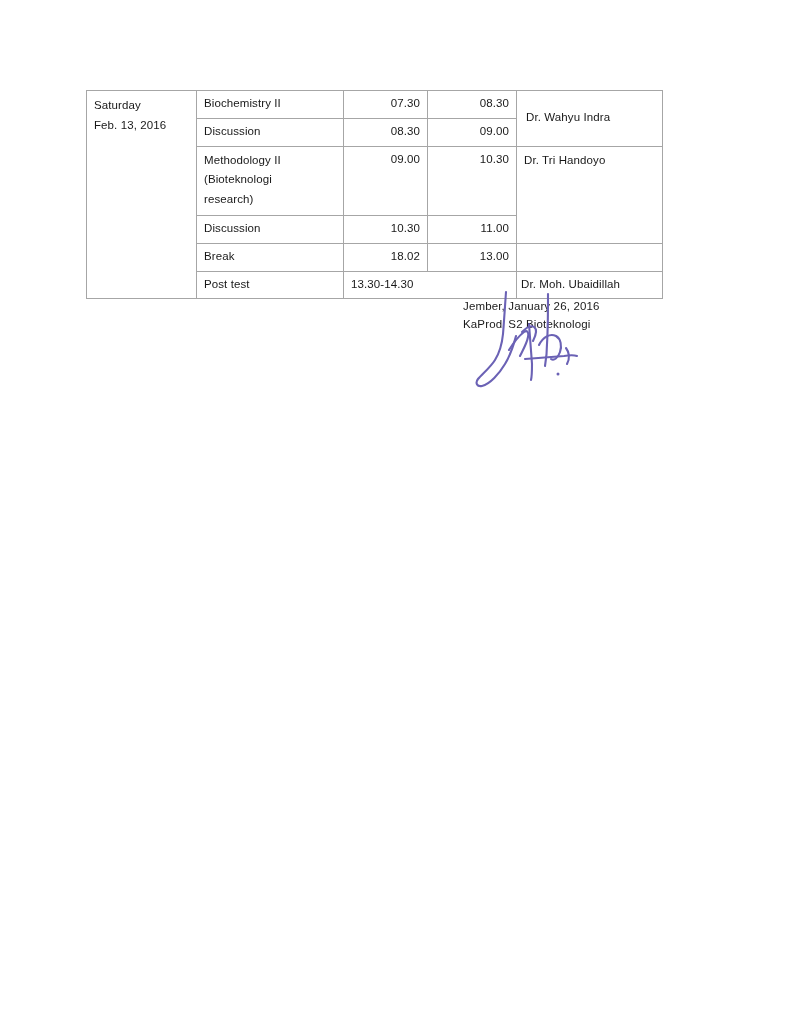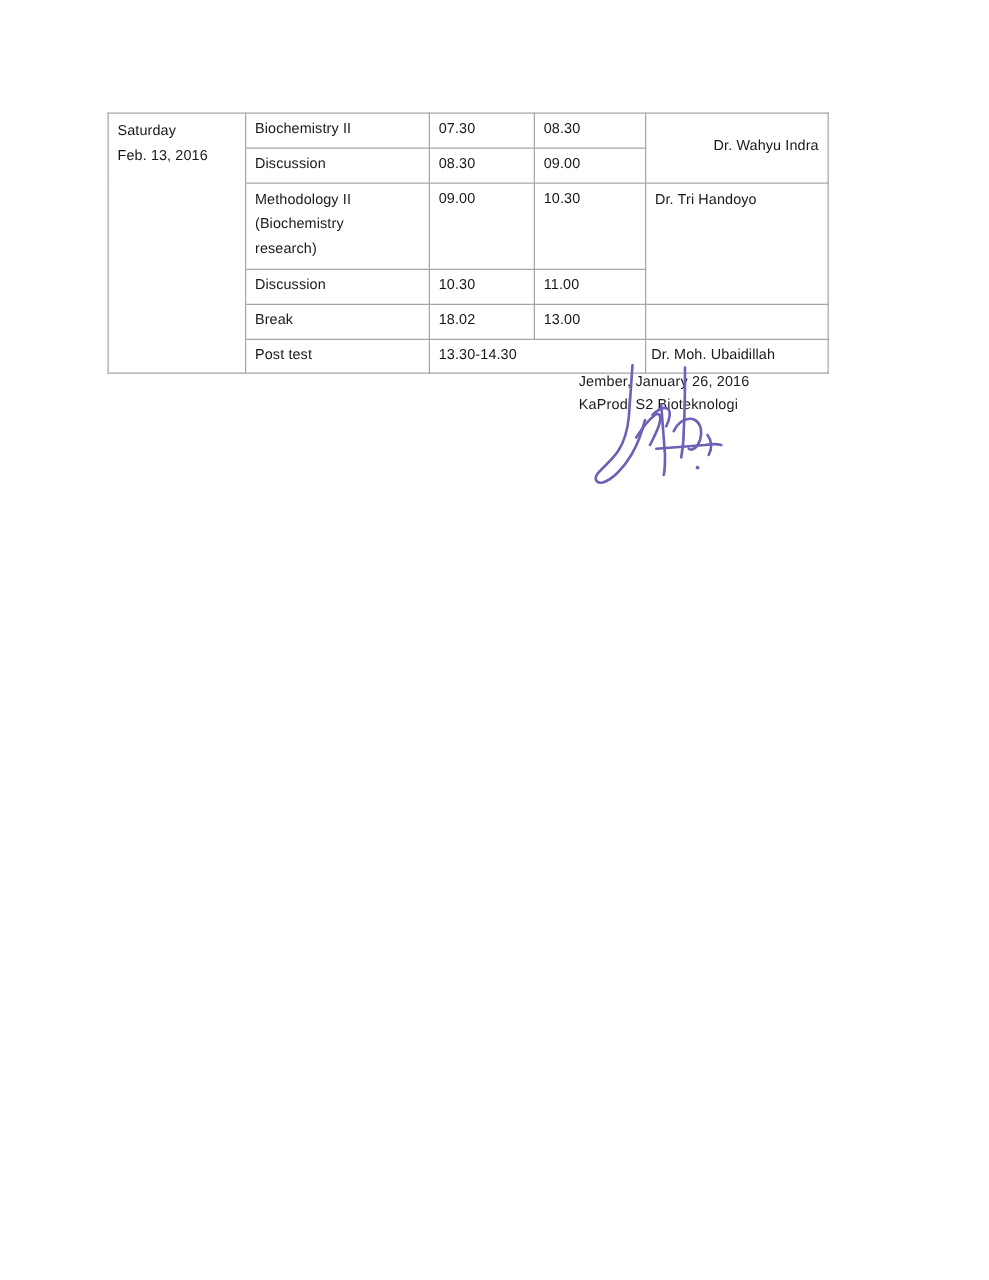--- a/index.html
+++ b/index.html
@@ -47,29 +47,29 @@
   .col-start    { width: 84px; }
   .col-end      { width: 89px; }
   .col-lecturer { width: 146px; }
 
   td.day-cell {
     vertical-align: top;
     line-height: 1.72;
     padding-top: 5px;
   }
   td.time-cell {
-    text-align: left;
+    text-align: right;
   }
   td.lecturer-cell {
     vertical-align: top;
     padding-top: 5px;
   }
   td.lecturer-merged-a {
     vertical-align: middle;
-    text-align: right;
+    text-align: left;
     padding-left: 9px;
   }
   td.posttest-time {
   }
   td.posttest-lecturer {
     text-align: left;
     padding-left: 4px;
     padding-right: 4px;
   }
   td.empty-cell { }
@@ -150,21 +150,21 @@
 
       <tr>
         <td>Discussion</td>
         <td class="time-cell">08.30</td>
         <td class="time-cell">09.00</td>
       </tr>
 
       <tr class="row-tall">
         <td class="cell-multiline">
           <div>Methodology II</div>
-          <div>(Biochemistry</div>
+          <div>(Bioteknologi</div>
           <div>research)</div>
         </td>
         <td class="time-cell">09.00</td>
         <td class="time-cell">10.30</td>
         <td class="lecturer-cell" rowspan="2">Dr. Tri Handoyo</td>
       </tr>
 
       <tr>
         <td>Discussion</td>
         <td class="time-cell">10.30</td>

